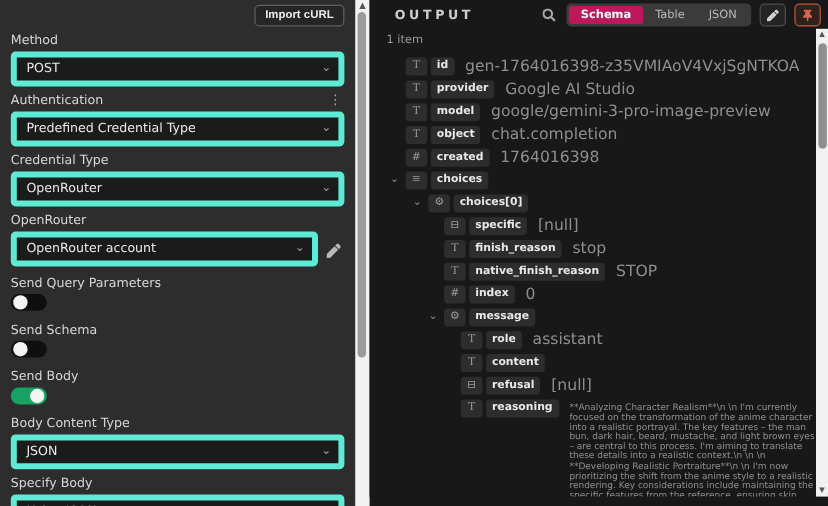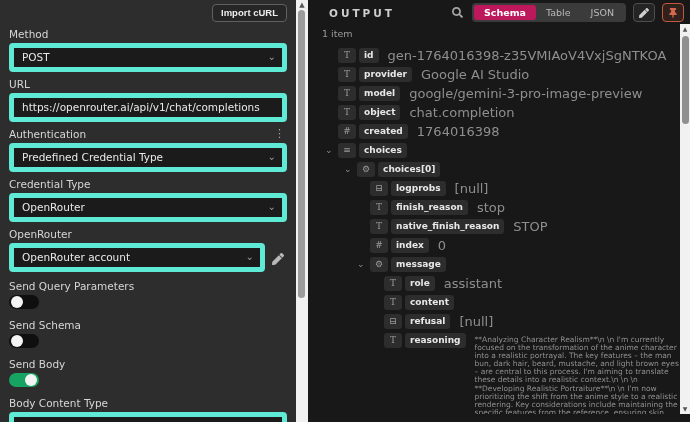--- a/index.html
+++ b/index.html
@@ -94,28 +94,20 @@
     <div class="fgroup">
       <div class="flabel">
           <span>Method</span>
         </div>
       <div class="control">
         <span>POST</span>
         <span class="sel-chev">⌄</span>
       </div>
     </div>
 
-    <div class="fgroup">
-      <div class="flabel">
-          <span>URL</span>
-        </div>
-      <div class="control text">
-        <span>https://openrouter.ai/api/v1/chat/completions</span>
-      </div>
-    </div>
 
     <div class="fgroup">
       <div class="flabel">
         <span>Authentication</span>
         <span class="kebab">⋮</span>
       </div>
       <div class="control">
         <span>Predefined Credential Type</span>
         <span class="sel-chev">⌄</span>
       </div>
@@ -272,21 +264,21 @@
 
       <div class="srow lvl1">
         <span class="chev">⌄</span>
         <span class="tpill ticon">⚙</span>
         <span class="tpill key">choices[0]</span>
         <span class="val"></span>
       </div>
 
       <div class="srow lvl2">
         <span class="tpill ticon">⊟</span>
-        <span class="tpill key">logprobs</span>
+        <span class="tpill key">specific</span>
         <span class="val">[null]</span>
       </div>
 
       <div class="srow lvl2">
         <span class="tpill ticon">T</span>
         <span class="tpill key">finish_reason</span>
         <span class="val">stop</span>
       </div>
 
       <div class="srow lvl2">

